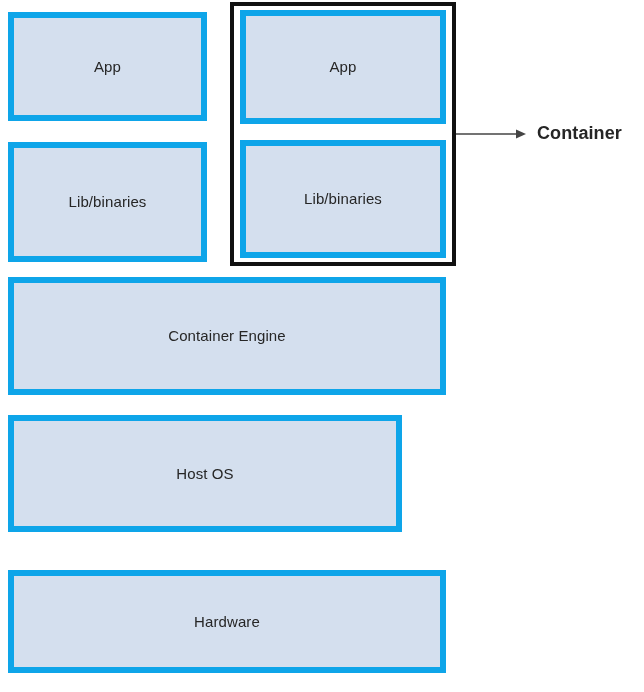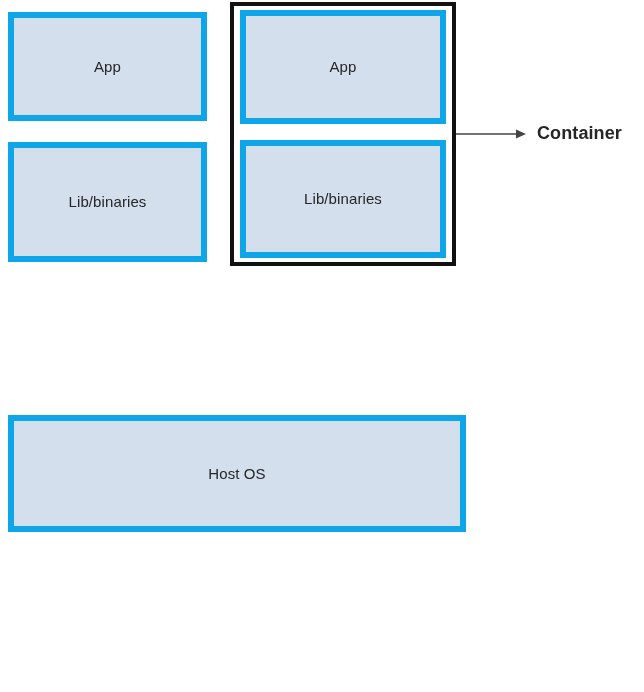--- a/index.html
+++ b/index.html
@@ -75,21 +75,21 @@
     top: 123px;
     font-size: 18px;
     color: #262626;
     white-space: nowrap;
     letter-spacing: .1px;
     font-weight: bold;
   }
 
   
   #box-container-engine { left: 8px; top: 277px; width: 438px; height: 118px; }
-  #box-host-os          { left: 8px; top: 415px; width: 458px; height: 117px; }
+  #box-host-os          { left: 8px; top: 415px; width: 394px; height: 117px; }
   #box-hardware         { left: 8px; top: 570px; width: 438px; height: 103px; }
 </style>
 </head>
 <body>
 
 <div id="canvas">
 
   <div class="box" id="box-app-left">
     <span class="box-label">App</span>
   </div>
@@ -110,19 +110,25 @@
 
   <div id="container-callout">
     <svg width="80" height="28" viewBox="0 0 80 28">
       <line x1="0" y1="14" x2="60" y2="14" stroke="#444444" stroke-width="1.6"></line>
       <polygon points="60,9.5 70,14 60,18.5" fill="#444444"></polygon>
     </svg>
   </div>
 
   <div id="container-label">Container</div>
 
+  <div class="box" id="box-container-engine">
+    <span class="box-label">Container Engine</span>
+  </div>
 
   <div class="box" id="box-host-os">
     <span class="box-label">Host OS</span>
   </div>
 
+  <div class="box" id="box-hardware">
+    <span class="box-label">Hardware</span>
+  </div>
 
 </div>
 
 </body></html>

